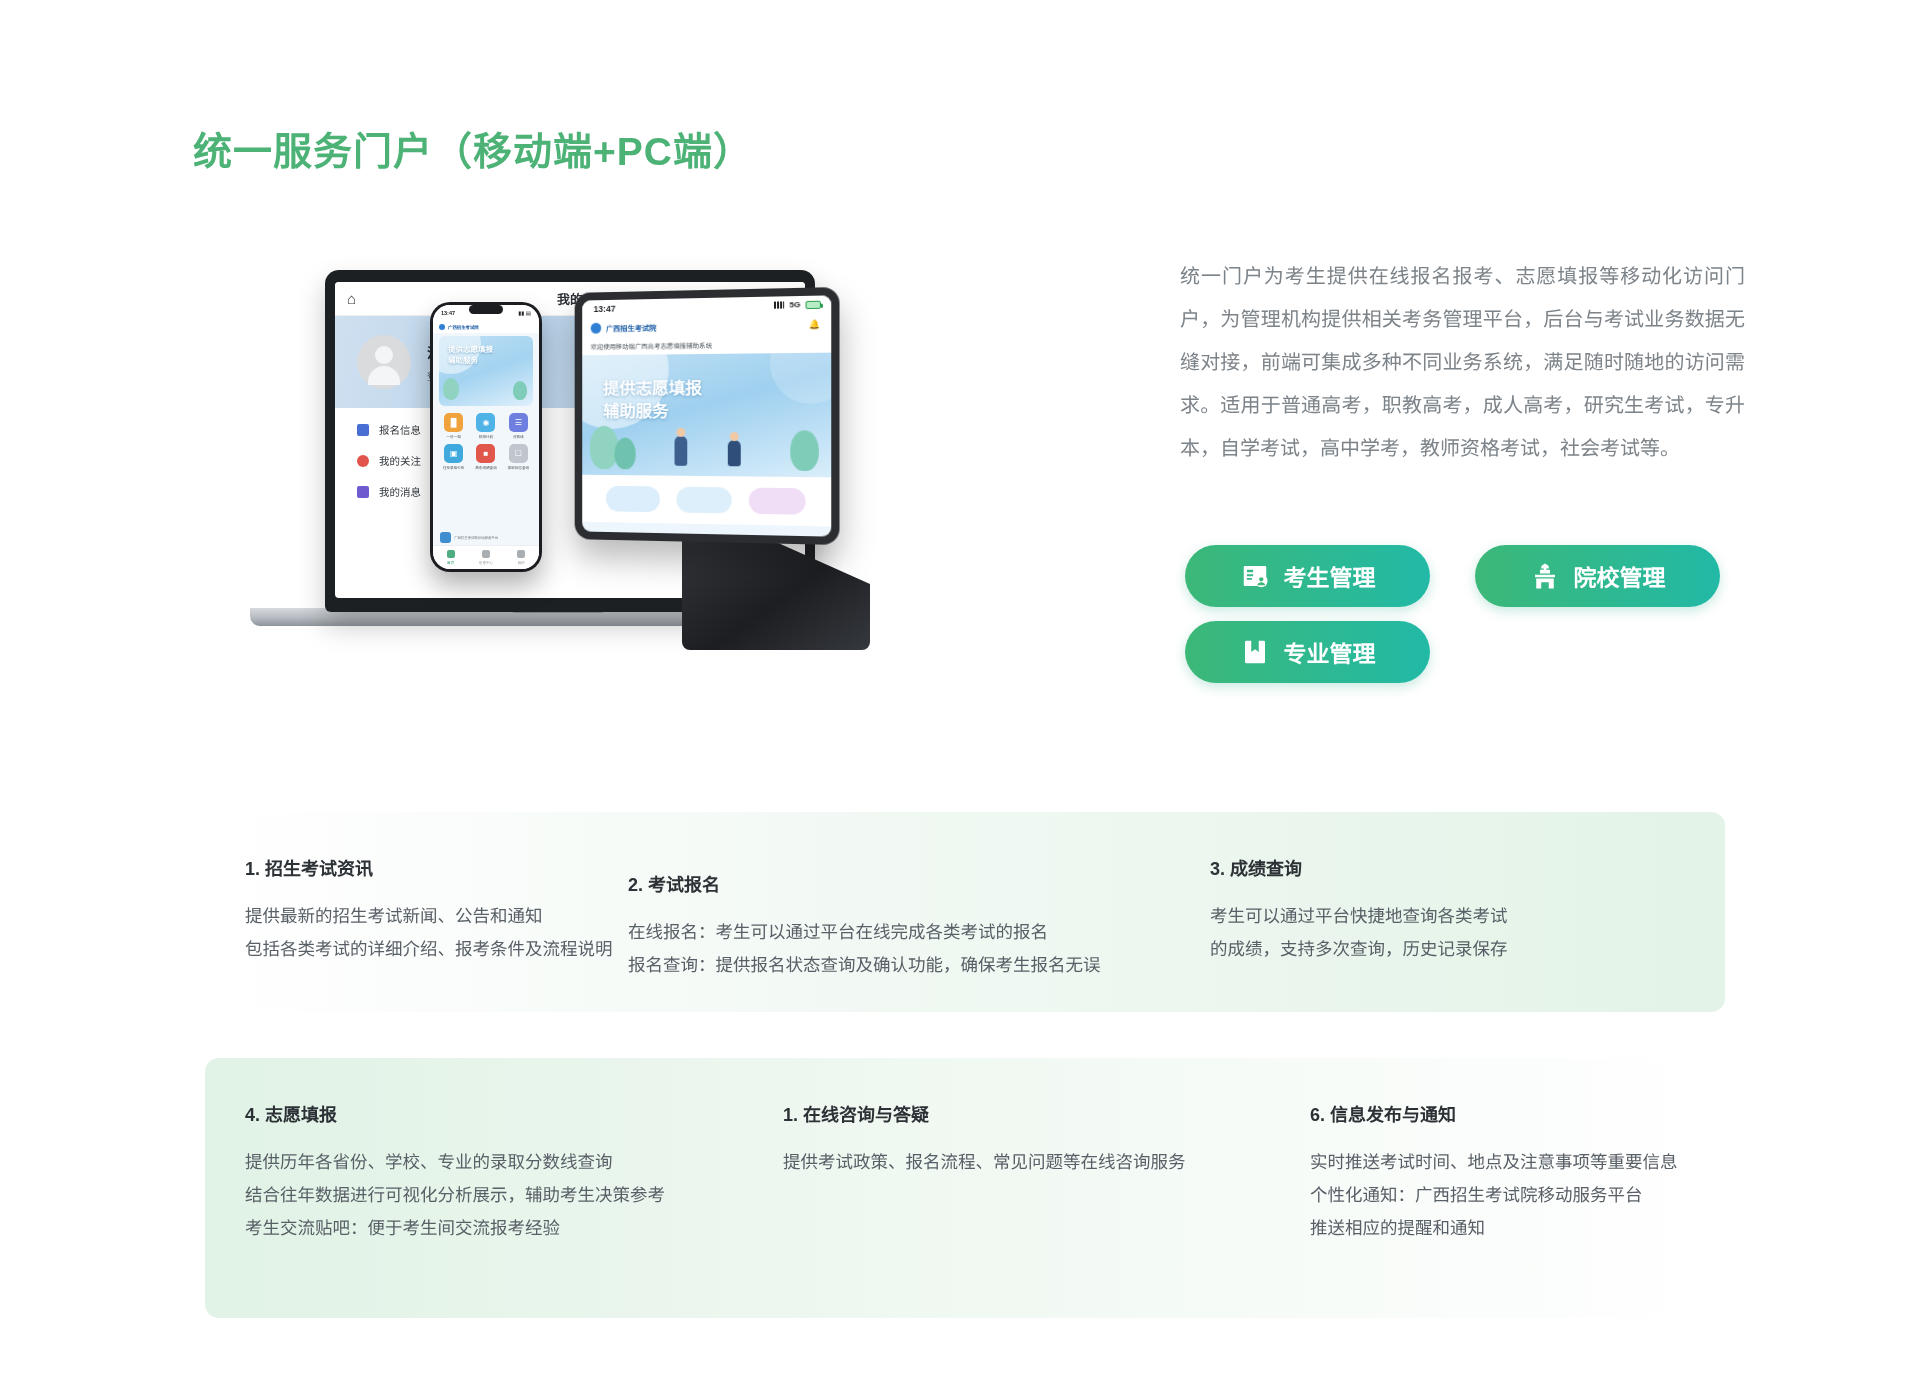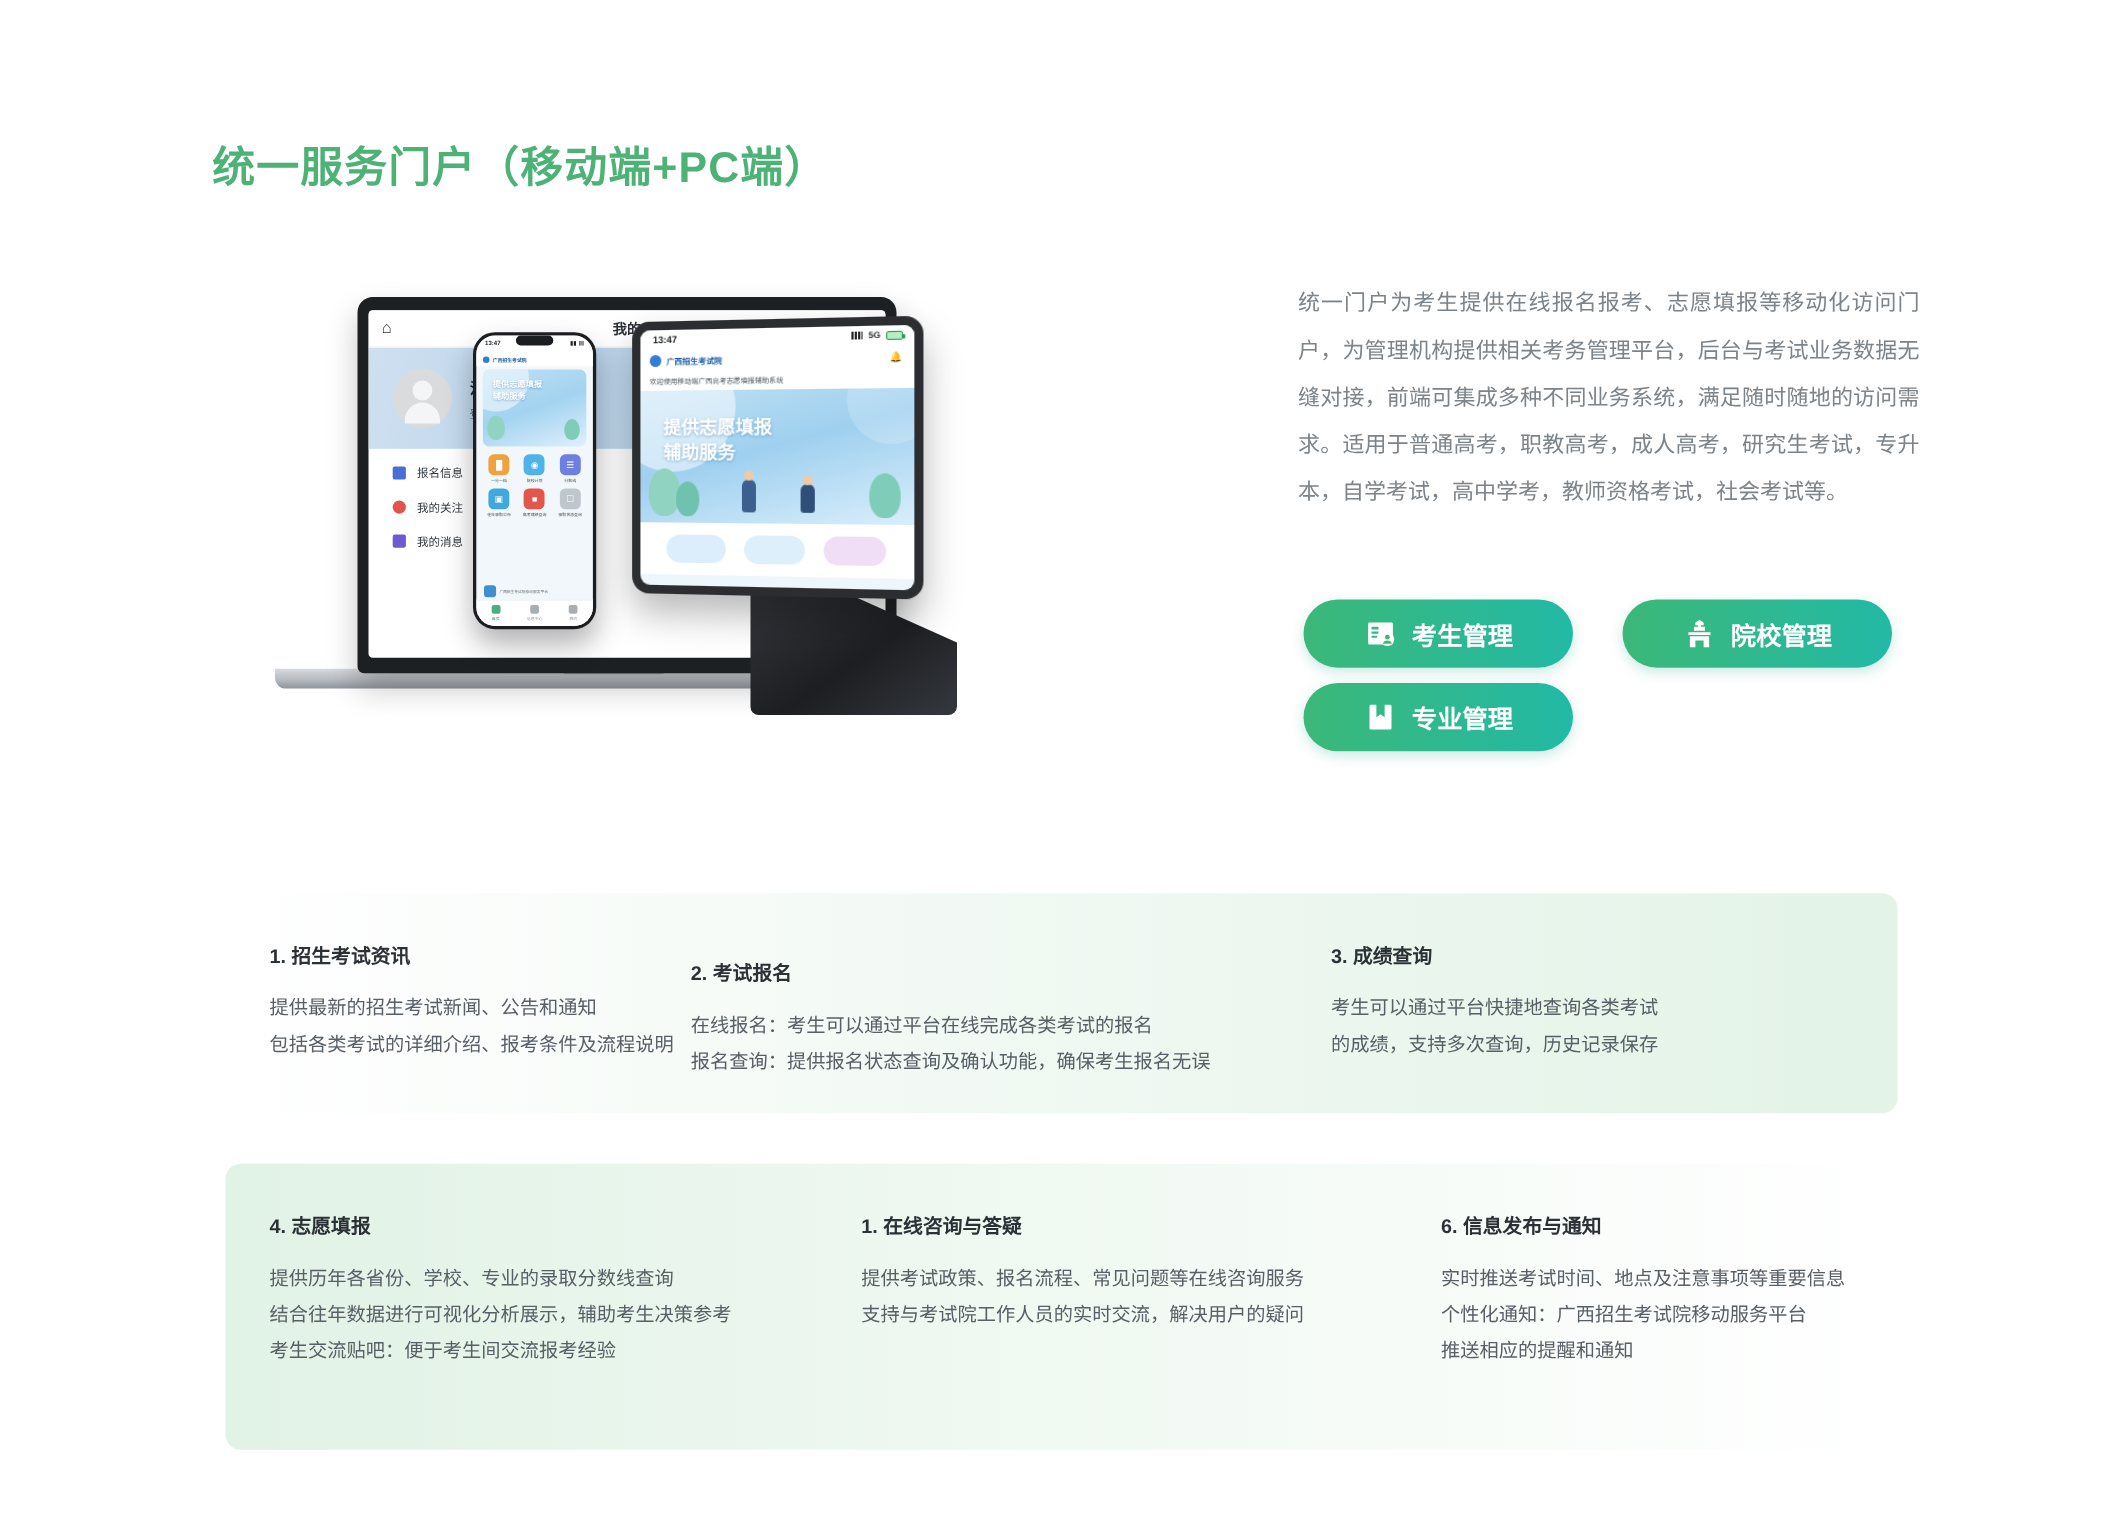--- a/index.html
+++ b/index.html
@@ -375,21 +375,20 @@
   <div class="cards-bot">
     <div class="card" style="left:40px; top:42px;">
       <div class="c-title">4. 志愿填报</div>
       <div class="c-line">提供历年各省份、学校、专业的录取分数线查询</div>
       <div class="c-line">结合往年数据进行可视化分析展示，辅助考生决策参考</div>
       <div class="c-line">考生交流贴吧：便于考生间交流报考经验</div>
     </div>
     <div class="card" style="left:578px; top:42px;">
       <div class="c-title">1. 在线咨询与答疑</div>
       <div class="c-line">提供考试政策、报名流程、常见问题等在线咨询服务</div>
-      <div class="c-line">支持与考试院工作人员的实时交流，解决用户的疑问</div>
     </div>
     <div class="card" style="left:1105px; top:42px;">
       <div class="c-title">6. 信息发布与通知</div>
       <div class="c-line">实时推送考试时间、地点及注意事项等重要信息</div>
       <div class="c-line">个性化通知：广西招生考试院移动服务平台</div>
       <div class="c-line">推送相应的提醒和通知</div>
     </div>
   </div>
 
 </div>

